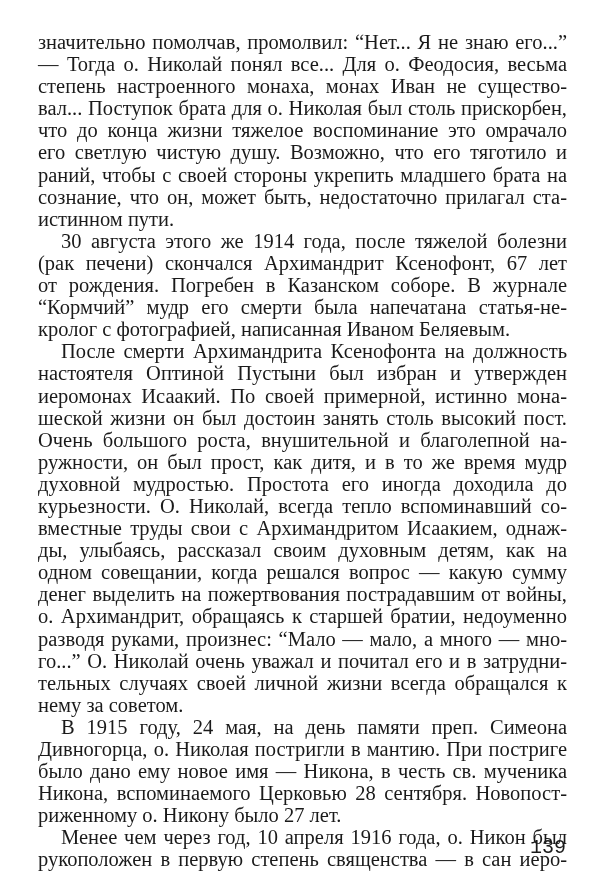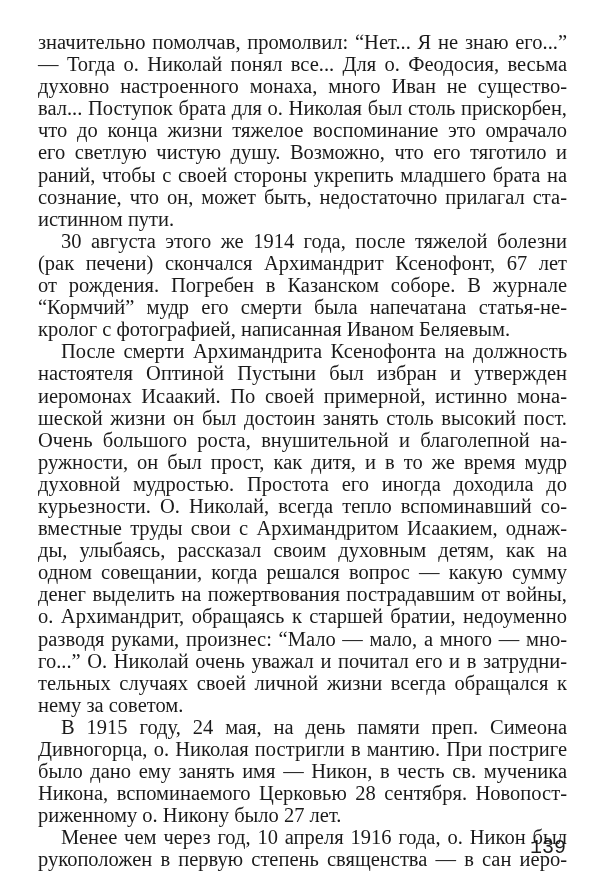--- a/index.html
+++ b/index.html
@@ -34,21 +34,21 @@
   }
 </style>
 </head>
 <body>
 
 <div class="page">
 
   <div>
     <span class="line">значительно помолчав, промолвил: “Нет... Я не знаю его...”</span>
     <span class="line">— Тогда о. Николай понял все... Для о. Феодосия, весьма</span>
-    <span class="line">духовно настроенного монаха, много Иван не существо-</span>
+    <span class="line">степень настроенного монаха, монах Иван не существо-</span>
     <span class="line">вал... Поступок брата для о. Николая был столь прискорбен,</span>
     <span class="line">что до конца жизни тяжелое воспоминание это омрачало</span>
     <span class="line">его светлую чистую душу. Возможно, что его тяготило и</span>
     <span class="line">раний, чтобы с своей стороны укрепить младшего брата на</span>
     <span class="line">сознание, что он, может быть, недостаточно прилагал ста-</span>
     <span class="line last">истинном пути.</span>
   </div>
 
   <div>
     <span class="line indent">30 августа этого же 1914 года, после тяжелой болезни</span>
@@ -74,21 +74,21 @@
     <span class="line">о. Архимандрит, обращаясь к старшей братии, недоуменно</span>
     <span class="line">разводя руками, произнес: “Мало — мало, а много — мно-</span>
     <span class="line">го...” О. Николай очень уважал и почитал его и в затрудни-</span>
     <span class="line">тельных случаях своей личной жизни всегда обращался к</span>
     <span class="line last">нему за советом.</span>
   </div>
 
   <div>
     <span class="line indent">В 1915 году, 24 мая, на день памяти преп. Симеона</span>
     <span class="line">Дивногорца, о. Николая постригли в мантию. При постриге</span>
-    <span class="line">было дано ему занять имя — Никон, в честь св. мученика</span>
+    <span class="line">было дано ему новое имя — Никона, в честь св. мученика</span>
     <span class="line">Никона, вспоминаемого Церковью 28 сентября. Новопост-</span>
     <span class="line last">риженному о. Никону было 27 лет.</span>
   </div>
 
   <div>
     <span class="line indent">Менее чем через год, 10 апреля 1916 года, о. Никон был</span>
     <span class="line">рукоположен в первую степень священства — в сан иеро-</span>
     <span class="line last">диакона.</span>
   </div>
 

